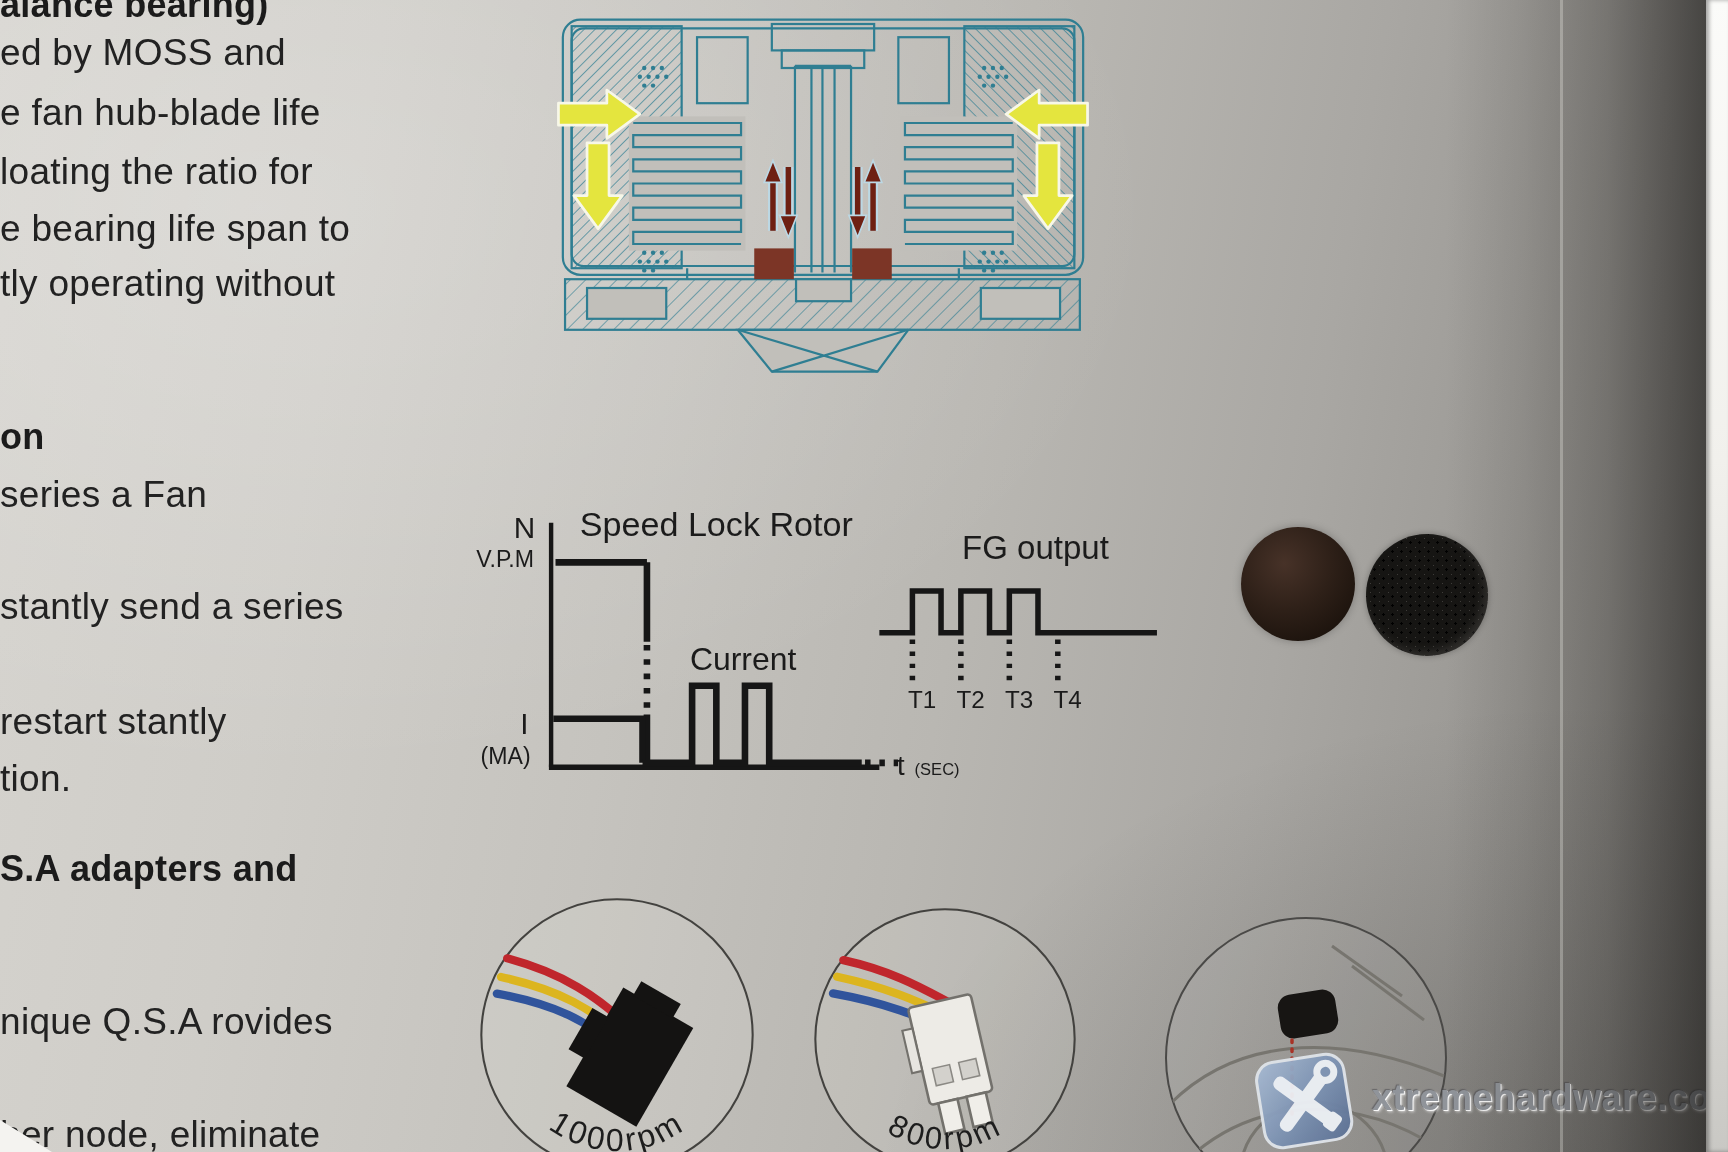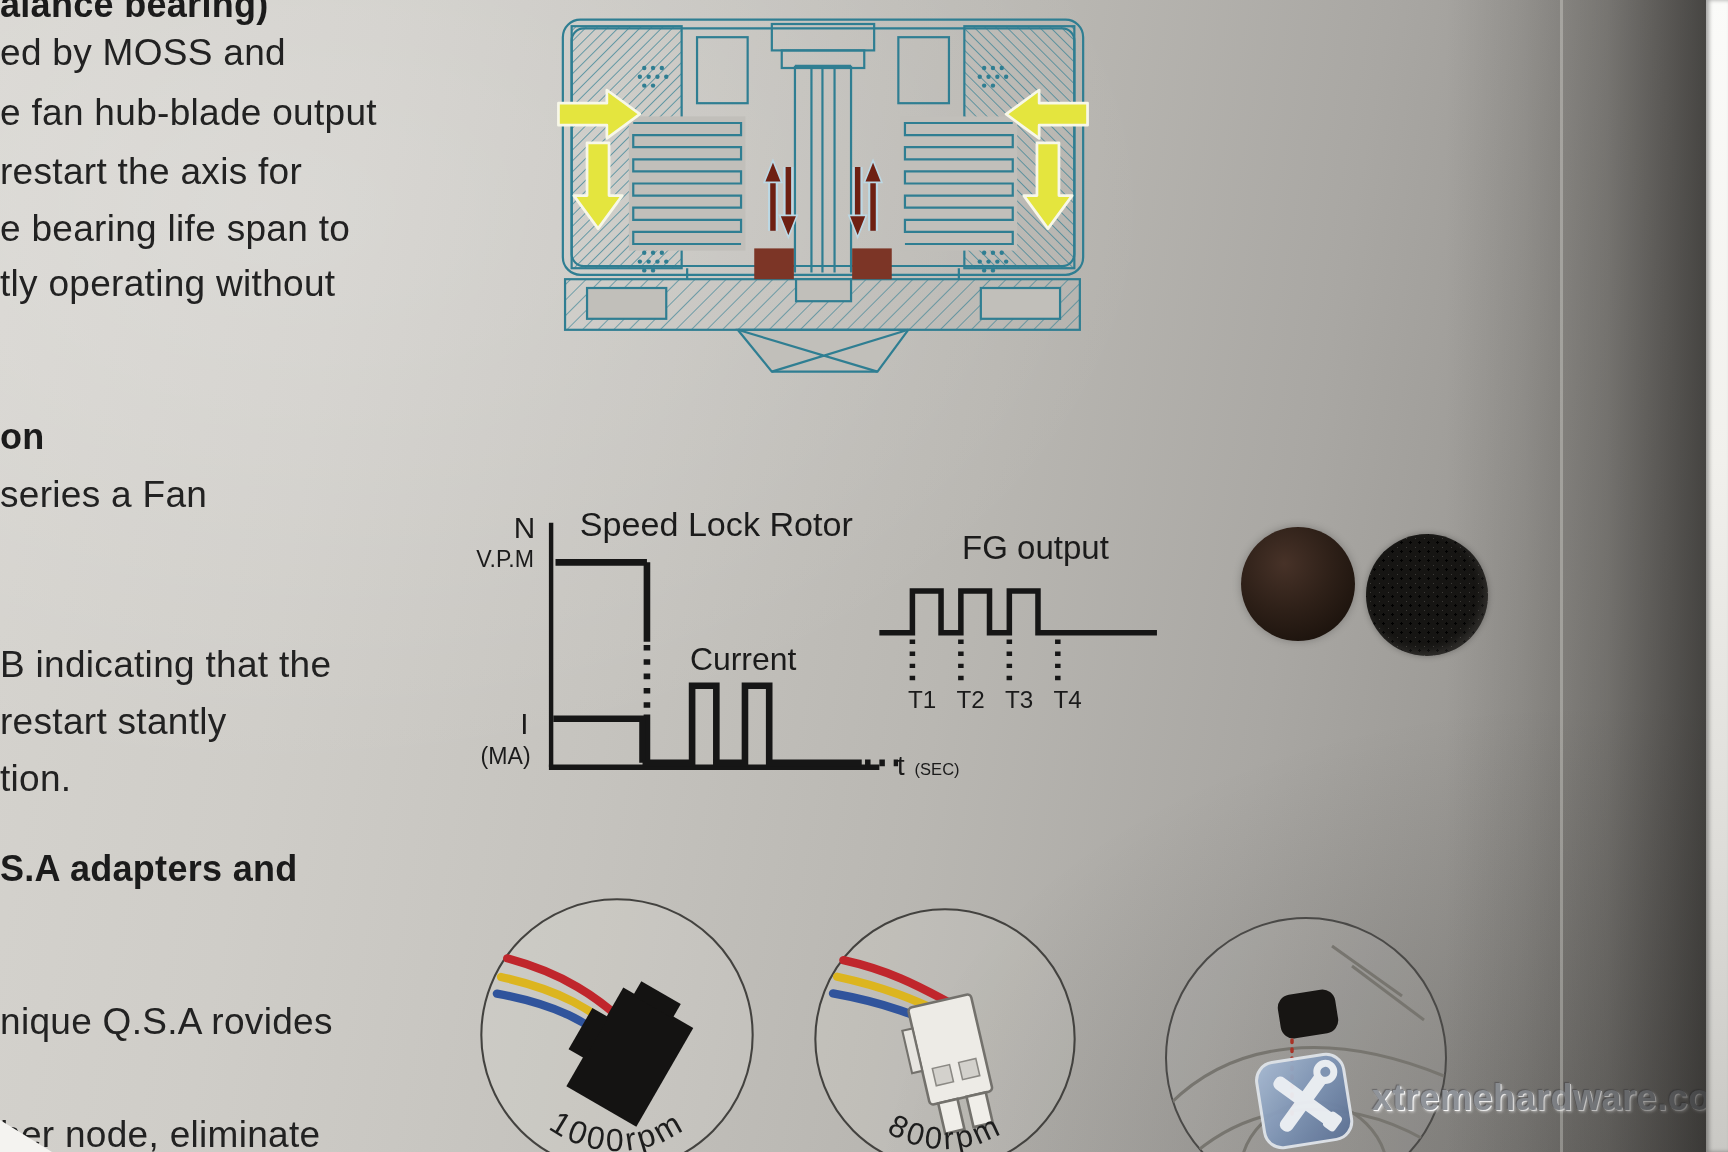--- a/index.html
+++ b/index.html
@@ -41,27 +41,27 @@
     clip-path:polygon(0 0,100% 100%,0 100%)}
 </style>
 </head>
 <body>
 
 <div class="photo">
 
   <div class="left-col">
     <div class="tl bold" style="top:-16px">alance bearing)</div>
     <div class="tl" style="top:32px">ed by MOSS and</div>
-    <div class="tl" style="top:92px">e fan hub-blade output</div>
-    <div class="tl" style="top:151px">restart the axis for</div>
+    <div class="tl" style="top:92px">e fan hub-blade life</div>
+    <div class="tl" style="top:151px">loating the ratio for</div>
     <div class="tl" style="top:208px">e bearing life span to</div>
     <div class="tl" style="top:263px">tly operating without</div>
     <div class="tl bold" style="top:416px">on</div>
     <div class="tl" style="top:474px">series a Fan</div>
-    <div class="tl" style="top:644px">B indicating that the</div>
+    <div class="tl" style="top:586px">stantly send a series</div>
     <div class="tl" style="top:701px">restart stantly</div>
     <div class="tl" style="top:758px">tion.</div>
     <div class="tl bold" style="top:848px">S.A adapters and</div>
     <div class="tl" style="top:1001px">nique Q.S.A rovides</div>
     <div class="tl" style="top:1114px">her node, eliminate</div>
   </div>
 
   <svg class="bearing" viewBox="0 0 485 330">
     <defs>
       <pattern id="hA" width="7" height="7" patternUnits="userSpaceOnUse" patternTransform="rotate(45)">

